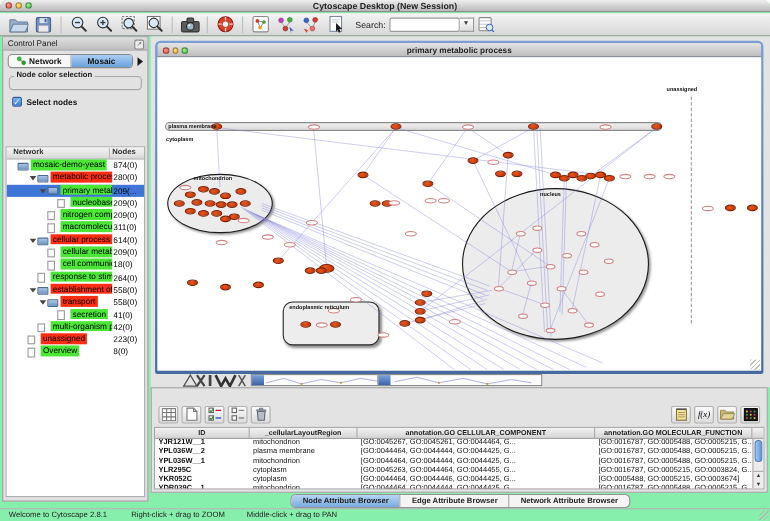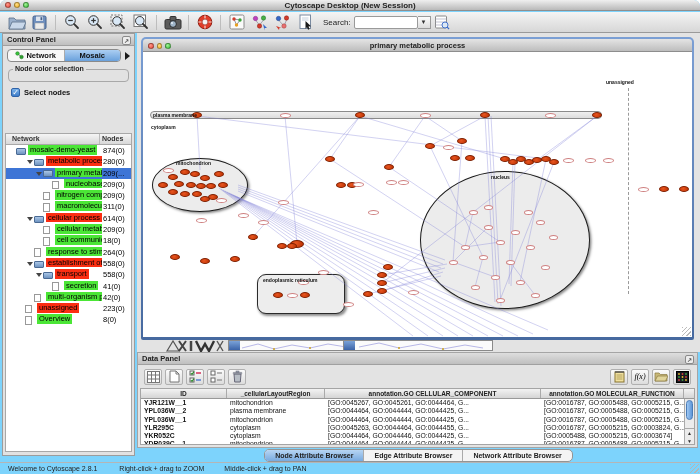--- a/index.html
+++ b/index.html
@@ -1,35 +1,35 @@
 <!DOCTYPE html>
 <html><head>
 <meta charset="utf-8">
 <style>
   html,body{margin:0;padding:0;background:#fff}
   *{box-sizing:border-box}
-  .app{position:relative;width:700px;height:474px;background:#7dd3fc;font-family:"Liberation Sans",sans-serif;overflow:hidden;border-radius:6px 6px 0 0;color:#111}
+  .app{position:relative;width:700px;height:474px;background:#86efac;font-family:"Liberation Sans",sans-serif;overflow:hidden;border-radius:6px 6px 0 0;color:#111}
   
   .titlebar{position:absolute;left:0;top:0;right:0;height:11px;background:linear-gradient(#efefef,#b9b9b9);border-bottom:1px solid #8e8e8e}
   .title{font-size:8px;font-weight:bold;color:#222;text-align:center;line-height:11px}
   .lights{position:absolute;left:5px;top:2px;display:flex;gap:3px}
   .light{width:6px;height:6px;border-radius:50%;border:0.5px solid rgba(0,0,0,.35)}
   .l-red{background:radial-gradient(circle at 35% 30%,#ff9a8a,#ee4b3e)}
   .l-yellow{background:radial-gradient(circle at 35% 30%,#ffe08a,#f4b324)}
   .l-green{background:radial-gradient(circle at 35% 30%,#a8f49a,#35c438)}
   
   .toolbar{position:absolute;left:0;top:12px;right:0;height:21px;background:linear-gradient(#f4f4f4,#d7d7d7);border-bottom:1px solid #9a9a9a;display:flex;align-items:center;padding:0 5px}
   .tbtn{width:23px;height:19px;display:flex;align-items:center;justify-content:center;background:transparent;border:0;padding:0}
   .tsep{width:1px;height:15px;background:#bdbdbd;margin:0 4px}
   .search-label{font-size:8px;margin:0 3px 0 6px;color:#222}
   .search-input{width:64px;height:13px;font-size:8px;border:1px solid #9a9a9a;border-radius:2px;background:#fff;padding:0 2px}
   .search-dd{width:13px;height:13px;border:1px solid #9a9a9a;border-left:0;background:linear-gradient(#fdfdfd,#dcdcdc);font-size:6px;line-height:11px;text-align:center;color:#333}
   
   .cpanel{position:absolute;left:2px;top:33px;width:133px;height:423px;background:#e2e2e2;border:1px solid #9c9c9c}
-  .phead{height:12px;background:linear-gradient(#dedede,#bfbfbf);border-bottom:1px solid #a0a0a0;font-size:7.5px;font-weight:bold;line-height:12px;padding-left:4px;position:relative;color:#222}
+  .phead{height:12px;background:linear-gradient(#dedede,#bfbfbf);border-bottom:1px solid #a0a0a0;font-size:7.5px;font-weight:normal;line-height:12px;padding-left:4px;position:relative;color:#222}
   .float-btn{position:absolute;right:3px;top:1.5px;width:9px;height:9px;border:1px solid #8a8a8a;border-radius:2px;font-size:6px;line-height:8px;text-align:center;color:#555;background:#ececec}
   .cp-tabs{display:flex;align-items:center;margin:3px 4px}
   .seg{display:flex;border:1px solid #8a8a8a;border-radius:4px;overflow:hidden;flex:1;height:13px;background:#f7f7f7}
   .seg-item{flex:1;display:flex;align-items:center;justify-content:center;font-size:7.5px;font-weight:bold;gap:2px;border-right:1px solid #aaa}
   .seg-item:last-child{border-right:0}
   .seg-item.sel{background:linear-gradient(#abcef2,#6aa1dc)}
   .tab-scroll{width:0;height:0;border-left:5px solid #1a1a1a;border-top:4px solid transparent;border-bottom:4px solid transparent;margin-left:4px}
   .groupbox{margin:7px 5px 0;border:1px solid #a8a8a8;border-radius:4px;position:relative;padding:6px 4px 5px}
   .legend{position:absolute;top:-5px;left:4px;background:#e2e2e2;padding:0 2px;font-size:7px;font-weight:bold;color:#222}
   .dropdown{height:13px;border:1px solid #979797;border-radius:3px;background:linear-gradient(#ffffff,#e6e6e6);display:flex;align-items:center;box-shadow:0 1px 1px rgba(0,0,0,.15)}
@@ -540,24 +540,20 @@
         <svg width="132" height="10" viewBox="0 0 132 10">
             <polyline points="4,6 24,2 44,7 66,3 88,8 110,4 128,7" fill="none" stroke="#9a9ade" stroke-width="0.7"></polyline>
             <circle cx="44" cy="7" r="1" fill="#c8a020"></circle>
             <circle cx="88" cy="8" r="1" fill="#c8a020"></circle>
           </svg>
       </div>
     </div>
   </div>
 
   <div class="dpanel">
-    <div class="phead">
-      <span>Data Panel</span>
-      <span class="float-btn">↗</span>
-    </div>
     <div class="dp-toolbar">
       <button class="dp-btn">
           <svg width="13" height="12" viewBox="0 0 13 12">
             <rect x="0.5" y="0.5" width="12" height="11" fill="#fff" stroke="#777"></rect>
             <line x1="0.5" y1="4" x2="12.5" y2="4" stroke="#777"></line>
             <line x1="0.5" y1="8" x2="12.5" y2="8" stroke="#777"></line>
             <line x1="4.5" y1="0.5" x2="4.5" y2="11.5" stroke="#777"></line>
             <line x1="8.5" y1="0.5" x2="8.5" y2="11.5" stroke="#777"></line>
           </svg>
         </button>

